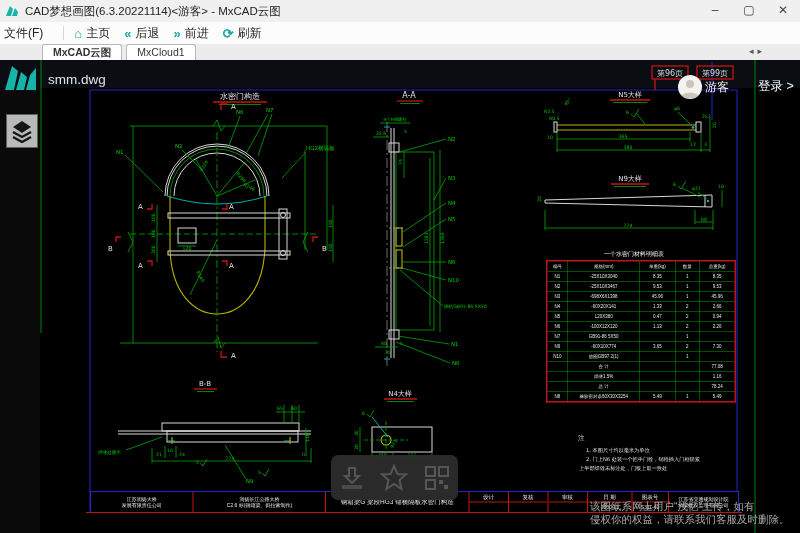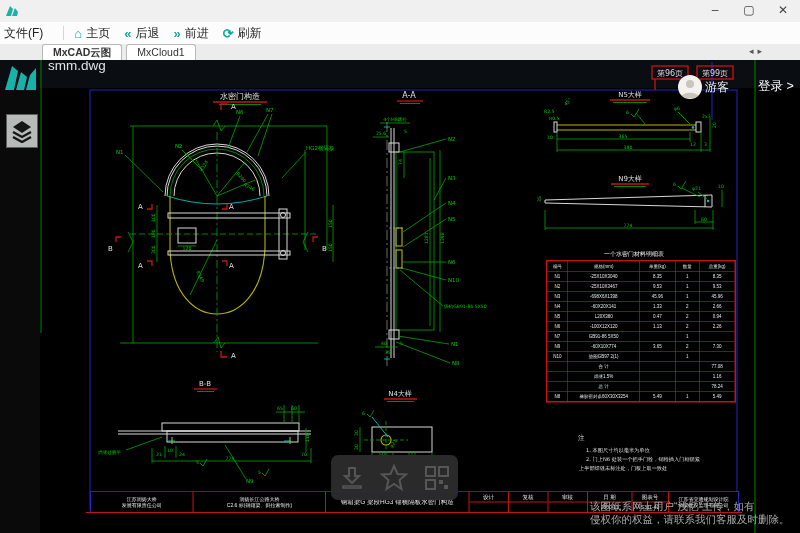--- a/index.html
+++ b/index.html
@@ -21,21 +21,21 @@
           border-bottom:1px solid #a21caf;display:flex;align-items:flex-end;font-size:10.5px;padding-left:38px;}
   .tab{height:15px;line-height:15px;padding:0 10px;background:#fff;border:1px solid #b8b8b8;border-bottom:none;
        border-radius:3px 3px 0 0;margin-left:4px;color:#333;}
   .tab.active{font-weight:bold;}
   #tab-nav{position:absolute;right:34px;top:46px;font-size:9px;color:#555;letter-spacing:4px;}
   
   #headerbg{position:absolute;left:0;top:60px;width:800px;height:28px;background:#0a0d12;}
   #sidebarbg{position:absolute;left:0;top:88px;width:40px;height:445px;background:#0a0a0a;}
   #cadsvg{position:absolute;left:0;top:60px;width:800px;height:473px;}
   #logo{position:absolute;left:3px;top:62px;width:35px;height:30px;}
-  #filename{position:absolute;left:48px;top:58px;font-size:13.5px;color:#dfe3e6;text-align:right;}
+  #filename{position:absolute;left:48px;top:72px;font-size:13.5px;color:#dfe3e6;text-align:right;}
   #layersbtn{position:absolute;left:6px;top:114px;width:30px;height:32px;background:#b7bab9;
              border:1px solid #5d5d5d;display:flex;align-items:center;justify-content:center;}
   #avatar{position:absolute;left:678px;top:75px;width:24px;height:24px;border-radius:50%;
           background:#f4f2ef;overflow:hidden;}
   #username{position:absolute;left:705px;top:79px;font-size:12px;color:#f2f2f2;}
   #loginbtn{position:absolute;left:758px;top:78px;font-size:12.5px;color:#fff;}
   
   #mat{position:absolute;left:546px;top:250px;width:380px;transform:scale(.5);transform-origin:0 0;color:#e4e4e4;}
   #mat .mt-title{font-size:12px;text-align:center;width:352px;margin-bottom:3px;color:#efefef;}
   #mat table{border-collapse:collapse;border:3px solid #c21414;background:#000;}
@@ -77,20 +77,21 @@
 </head>
 <body>
 
 <div id="app">
 
   <div id="titlebar">
     <svg class="app-ico" viewBox="0 0 14 14">
       <polygon points="1,12 5,2 8,5 6,12" fill="#18b3a8"></polygon>
         <polygon points="7,12 10,4 13,8 12,12" fill="#18b3a8"></polygon>
     </svg>
+    <span class="ttl">CAD梦想画图(6.3.20221114)&lt;游客&gt; - MxCAD云图</span>
     <div id="win-controls">
       <span>–</span>
       <span>▢</span>
       <span>✕</span>
     </div>
   </div>
 
   <div id="menubar">
     <div class="menu-item" style="margin-left:4px">
       <span>文件(F)</span>

